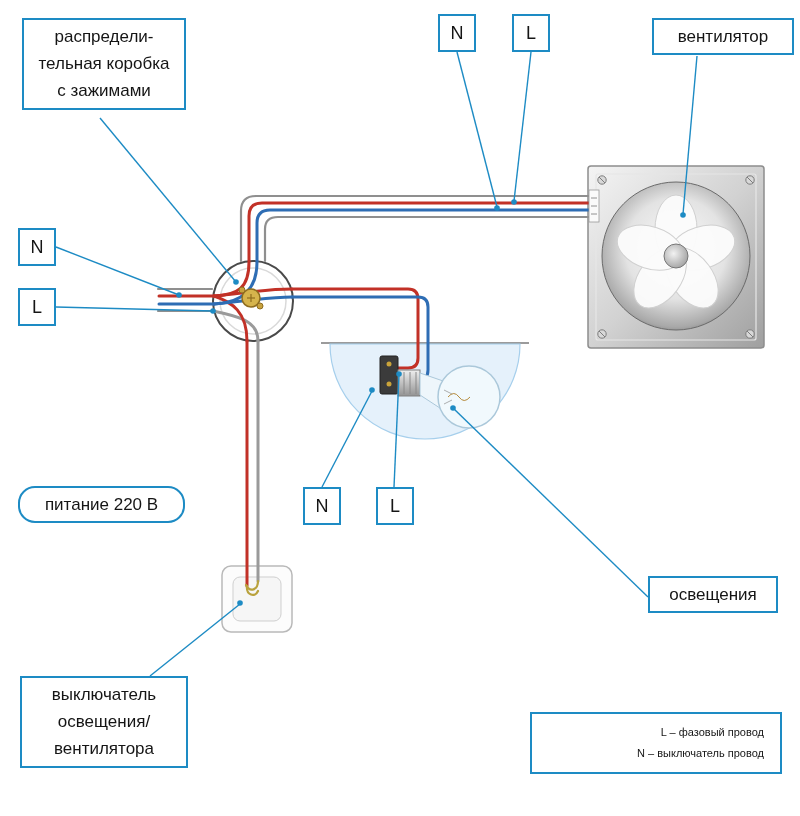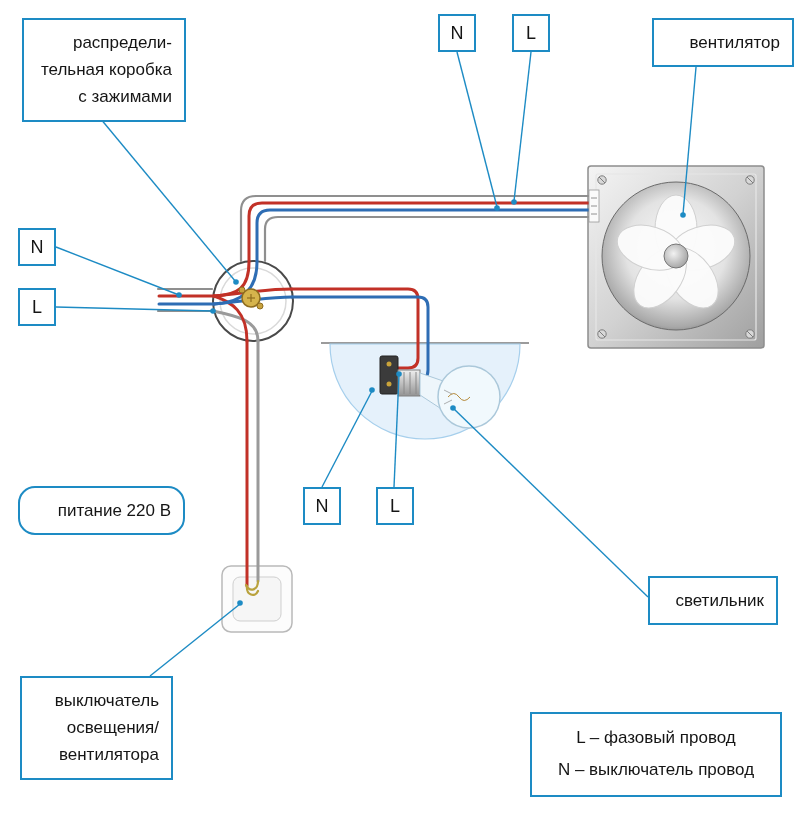--- a/index.html
+++ b/index.html
@@ -9,31 +9,31 @@
   }
   html,body{margin:0;padding:0;background:#ffffff;}
   .stage{
     position:relative;width:800px;height:816px;background:#ffffff;overflow:hidden;
     font-family:"Liberation Sans","DejaVu Sans",sans-serif;color:#151515;
   }
   .stage svg{position:absolute;left:0;top:0;}
   .callout{
     position:absolute;box-sizing:border-box;background:#fff;
     border:2px solid var(--accent);
-    font-size:17px;line-height:1.6;padding:9px 12px;text-align:right;
+    font-size:17px;line-height:1.6;padding:3px 12px;text-align:center;
     white-space:pre-line;z-index:3;
   }
   .tag{
     position:absolute;box-sizing:border-box;width:38px;height:38px;background:#fff;
     border:2px solid var(--accent);display:flex;align-items:center;justify-content:center;
     font-size:18px;z-index:3;
   }
   .legend{
     position:absolute;box-sizing:border-box;background:#fff;border:2px solid var(--accent);
-    font-size:17px;line-height:1.9;padding:8px 16px;text-align:center;z-index:3;
+    font-size:11px;line-height:1.9;padding:8px 16px;text-align:right;z-index:3;
   }
   
   .wire{fill:none;stroke-linecap:round;stroke-linejoin:round;}
   .phase{stroke:var(--phase);stroke-width:3;}
   .neutral{stroke:var(--neutral);stroke-width:3;}
   .sheath{stroke:#8f8f8f;stroke-width:2.2;}
   .graywire{stroke:#9a9a9a;stroke-width:3;}
   .callout-line{stroke:var(--accent);stroke-width:1.4;fill:none;}
   .callout-dot{fill:var(--accent);stroke:none;}
   .brass{fill:#d6b44c;stroke:#8f6d1f;stroke-width:1.5;}
@@ -205,23 +205,23 @@
   <div class="callout" style="left:652px;top:18px;width:142px;">вентилятор</div>
 
   <div class="tag" style="left:18px;top:228px;">N</div>
   <div class="tag" style="left:18px;top:288px;">L</div>
 
   <div class="callout" style="left:18px;top:486px;width:167px;border-radius:17px;">питание 220 В</div>
 
   <div class="tag" style="left:303px;top:487px;">N</div>
   <div class="tag" style="left:376px;top:487px;">L</div>
 
-  <div class="callout" style="left:648px;top:576px;width:130px;">светильник</div>
-
-  <div class="callout" style="left:20px;top:676px;width:153px;">выключатель
+  <div class="callout" style="left:648px;top:576px;width:130px;">освещения</div>
+
+  <div class="callout" style="left:20px;top:676px;width:168px;">выключатель
 освещения/
 вентилятора</div>
 
   <div class="legend" style="left:530px;top:712px;width:252px;">
     <div>L – фазовый провод</div>
     <div>N – выключатель провод</div>
   </div>
 
 </div>
 

